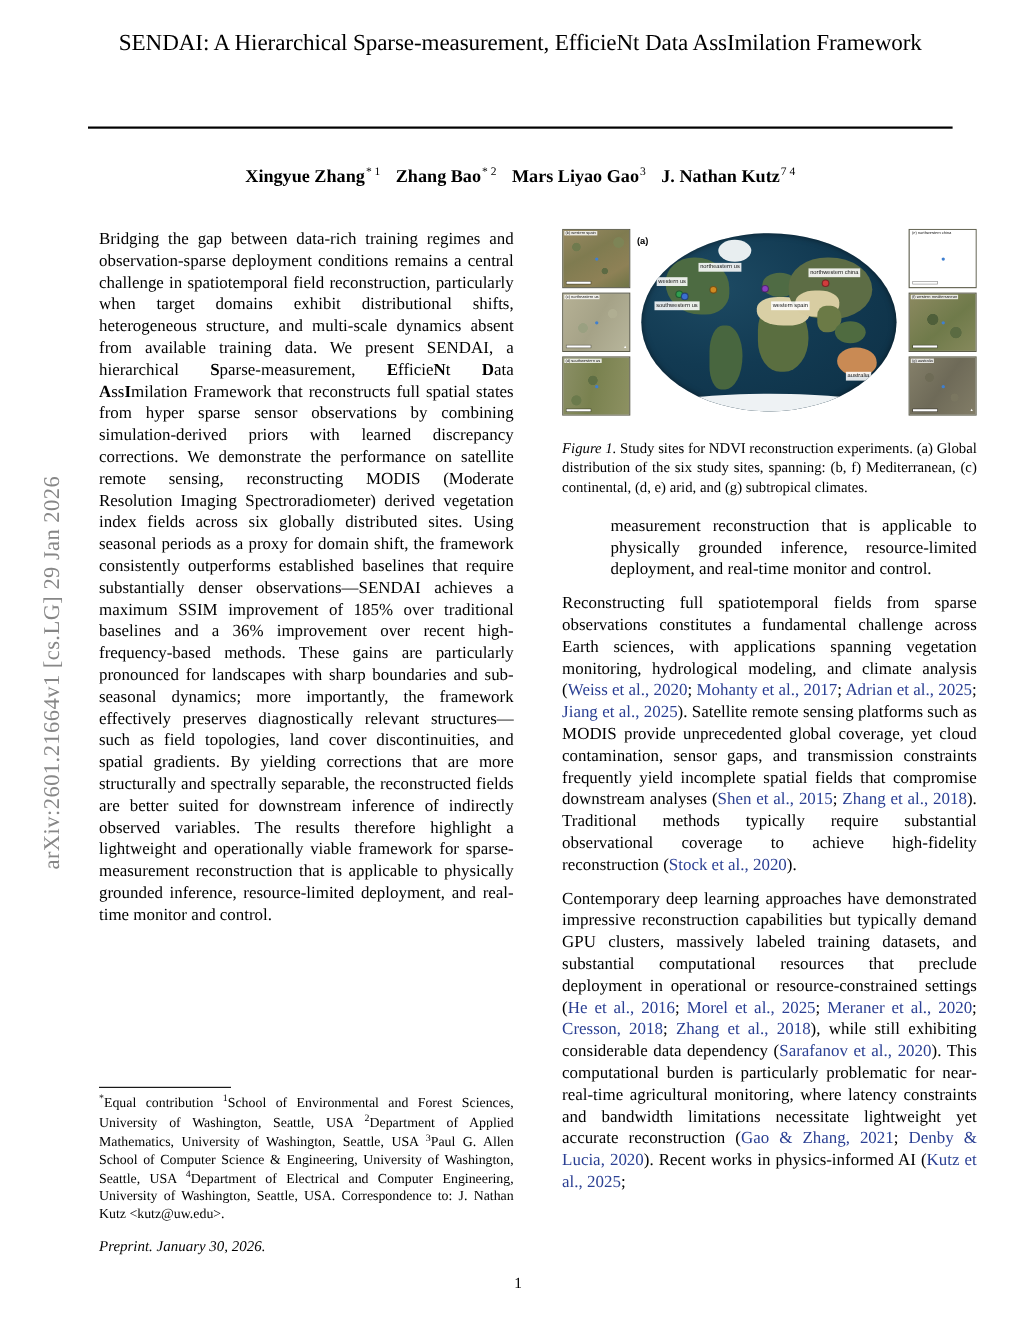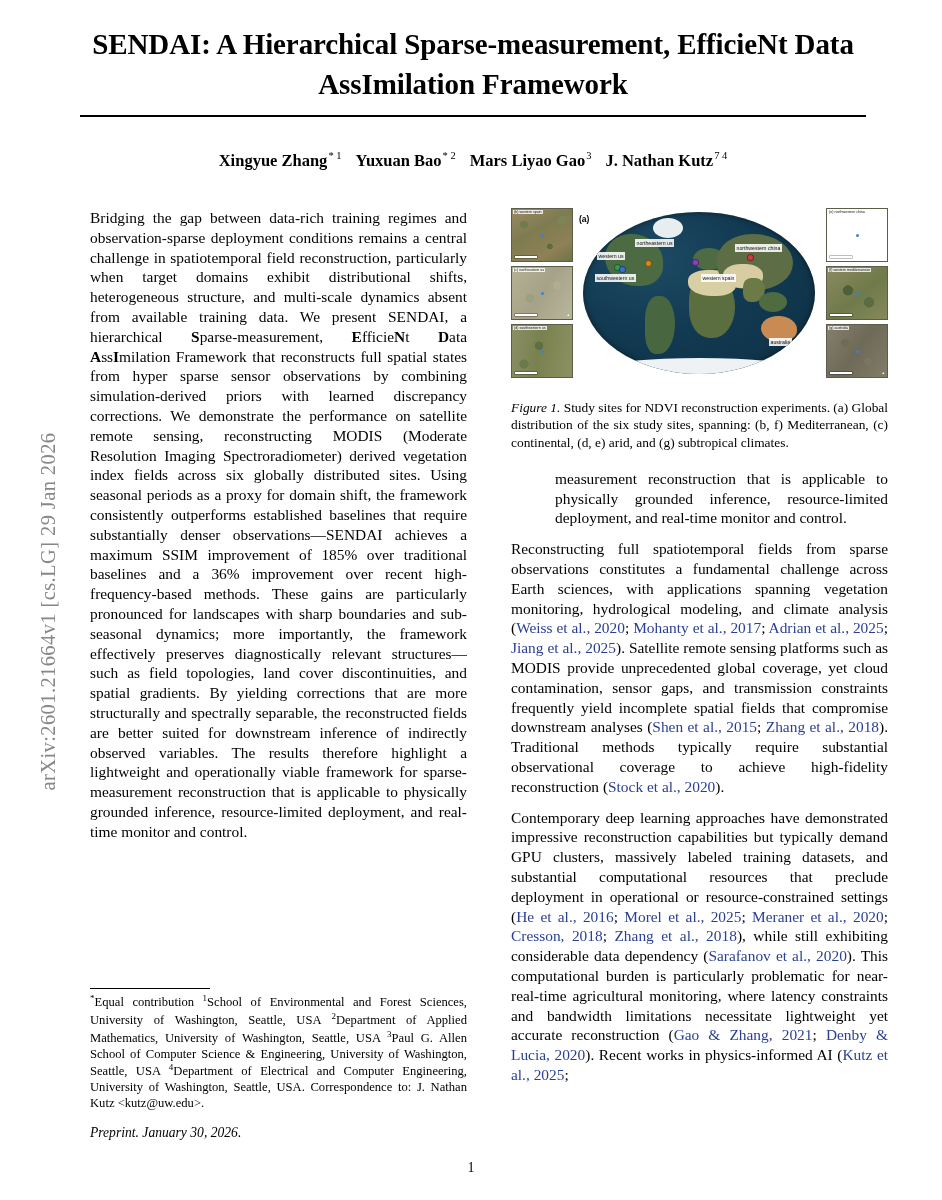--- a/index.html
+++ b/index.html
@@ -41,22 +41,22 @@
   }
 
   #title-block {
     position: absolute;
     left: 80px;
     top: 24px;
     width: 786px;
     text-align: center;
   }
   #paper-title {
-    font-size: 29px;
-    font-weight: bold;
+    font-size: 21px;
+    font-weight: normal;
     line-height: 1.38;
     letter-spacing: -0.1px;
   }
   #title-rule {
     position: absolute;
     left: 80px;
     top: 115px;
     width: 786px;
     height: 2px;
     background: #000;
@@ -302,21 +302,21 @@
 <div id="arxiv-stamp">arXiv:2601.21664v1  [cs.LG]  29 Jan 2026</div>
 
 <div id="page">
 
   <div id="title-block">
     <div id="paper-title">SENDAI: A Hierarchical Sparse-measurement, EfficieNt Data AssImilation Framework</div>
   </div>
   <div id="title-rule"></div>
 
   <div id="authors">
-    <span class="au"><span>Xingyue Zhang</span><sup>* 1</sup></span><span class="gap"></span><span class="au"><span>Yuxuan Bao</span><sup>* 2</sup></span><span class="gap"></span><span class="au"><span>Mars Liyao Gao</span><sup>3</sup></span><span class="gap"></span><span class="au"><span>J. Nathan Kutz</span><sup>7 4</sup></span>
+    <span class="au"><span>Xingyue Zhang</span><sup>* 1</sup></span><span class="gap"></span><span class="au"><span>Zhang Bao</span><sup>* 2</sup></span><span class="gap"></span><span class="au"><span>Mars Liyao Gao</span><sup>3</sup></span><span class="gap"></span><span class="au"><span>J. Nathan Kutz</span><sup>7 4</sup></span>
   </div>
 
   <div class="col" id="col-left">
     <p class="para"><span>Bridging the gap between data-rich training regimes and observation-sparse deployment conditions remains a central challenge in spatiotemporal field reconstruction, particularly when target domains exhibit distributional shifts, heterogeneous structure, and multi-scale dynamics absent from available training data. We present SENDAI, a hierarchical </span><span class="bold-l">S</span><span>parse-measurement, </span><span class="bold-l">E</span><span>fficie</span><span class="bold-l">N</span><span>t </span><span class="bold-l">D</span><span>ata </span><span class="bold-l">A</span><span>ss</span><span class="bold-l">I</span><span>milation Framework that reconstructs full spatial states from hyper sparse sensor observations by combining simulation-derived priors with learned discrepancy corrections. We demonstrate the performance on satellite remote sensing, reconstructing MODIS (Moderate Resolution Imaging Spectroradiometer) derived vegetation index fields across six globally distributed sites. Using seasonal periods as a proxy for domain shift, the framework consistently outperforms established baselines that require substantially denser observations—SENDAI achieves a maximum SSIM improvement of 185% over traditional baselines and a 36% improvement over recent high-frequency-based methods. These gains are particularly pronounced for landscapes with sharp boundaries and sub-seasonal dynamics; more importantly, the framework effectively preserves diagnostically relevant structures—such as field topologies, land cover discontinuities, and spatial gradients. By yielding corrections that are more structurally and spectrally separable, the reconstructed fields are better suited for downstream inference of indirectly observed variables. The results therefore highlight a lightweight and operationally viable framework for sparse-measurement reconstruction that is applicable to physically grounded inference, resource-limited deployment, and real-time monitor and control.</span></p>
   </div>
 
   <div class="col" id="col-right">
 
     <div id="figure-1">
       <div id="fig-image">

